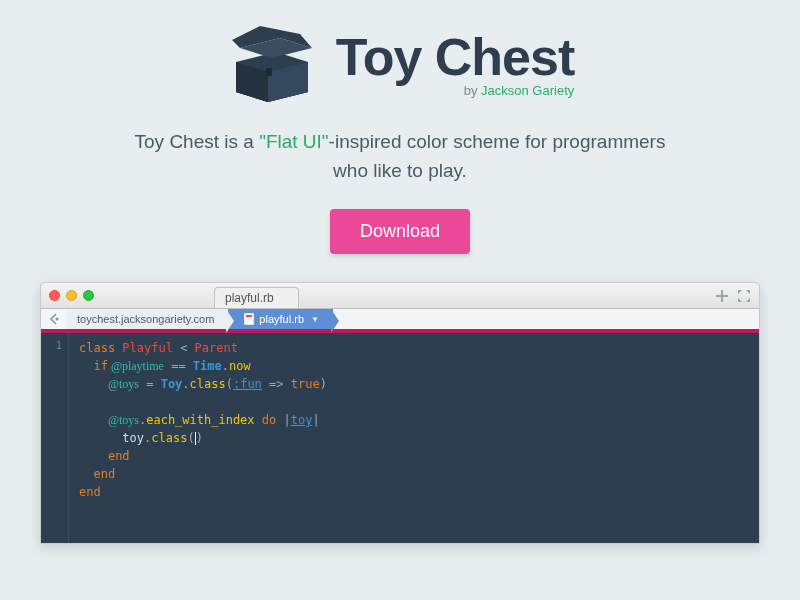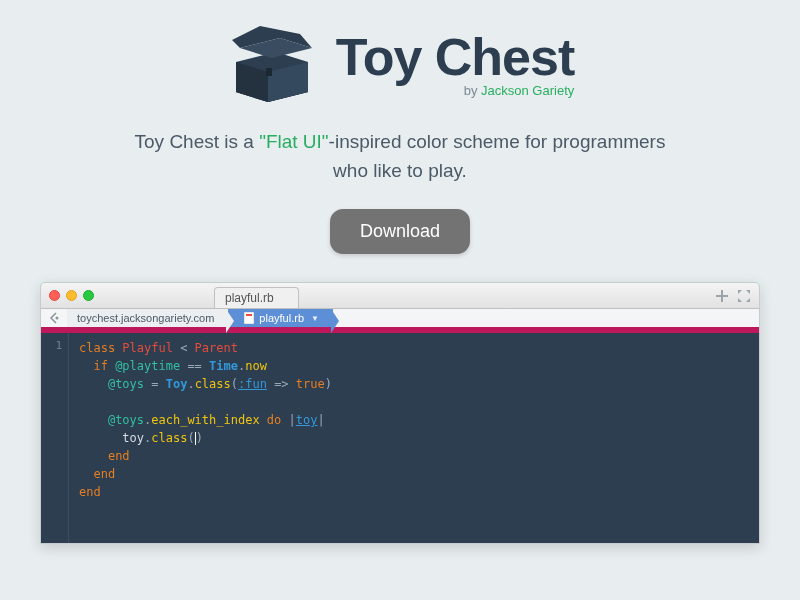--- a/index.html
+++ b/index.html
@@ -37,28 +37,28 @@
   margin-top: 26px;
   font-size: 19px;
   color: #4a5a67;
   text-align: center;
   line-height: 1.5;
   max-width: 560px;
 }
 .tagline .highlight { color: #27ae60; }
 .download-btn {
   margin-top: 24px;
-  background: #737373;
+  background: #ec4899;
   color: #fff;
   border: none;
   padding: 12px 30px;
   font-size: 18px;
   cursor: pointer;
   box-shadow: 0 2px 4px rgba(0,0,0,0.15);
-  border-radius: 13px;
+  border-radius: 4px;
 }
 .editor-window {
   margin-top: 28px;
   width: 720px;
   background: #5eead4;
   border: 1px solid #c5cbd0;
   border-radius: 5px 5px 0 0;
   box-shadow: 0 4px 14px rgba(0,0,0,0.15);
   overflow: hidden;
 }
@@ -91,21 +91,21 @@
   margin-left: auto;
   display: flex;
   gap: 8px;
   color: #9aa4ab;
   font-size: 12px;
 }
 .tb-icon { width: 14px; height: 14px; display: flex; align-items: center; justify-content: center; }
 .breadcrumbs {
   height: 24px;
   background: #f3f5f6;
-  border-bottom: 6px solid #be185d;
+  border-bottom: 4px solid #be185d;
   display: flex;
   align-items: center;
   font-size: 11px;
 }
 .bc-lead {
   width: 26px;
   display: flex;
   align-items: center;
   justify-content: center;
   color: #6a7580;
@@ -164,21 +164,21 @@
   padding: 6px 10px;
   font-family: Menlo, Consolas, monospace;
   font-size: 12px;
   line-height: 1.5;
   color: #d9dde1;
   white-space: pre;
 }
 .kw { color: #e67e22; }
 .cls { color: #e74c3c; }
 .sym { color: #3498db; text-decoration: underline; }
-.ivar { color: #34bfa4; }
+.ivar { color: #34bfa4; font-family: Liberation Serif, serif; }
 .const { color: #3498db; font-weight: bold; }
 .method { color: #f1c40f; }
 .punct { color: #9aa8b5; }
 .bool { color: #e67e22; }
 .op { color: #9aa8b5; }
 .cursor {
   display:inline-block; width:1px; height:13px; background:#fff; vertical-align:middle;
 }
 </style>
 </head>

